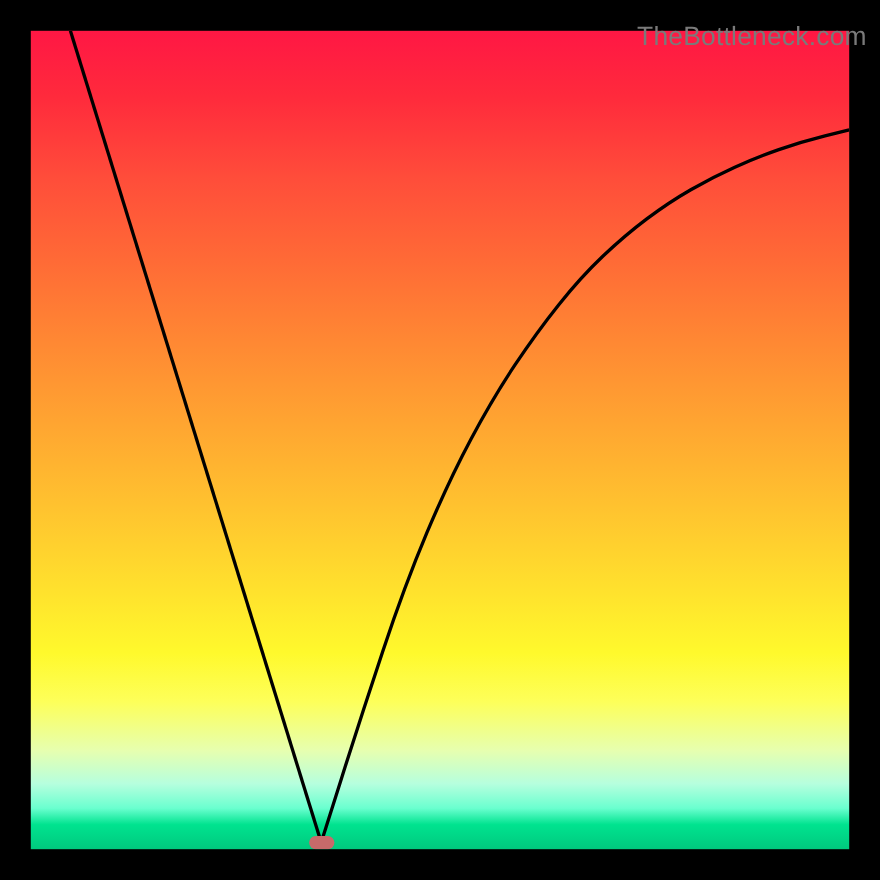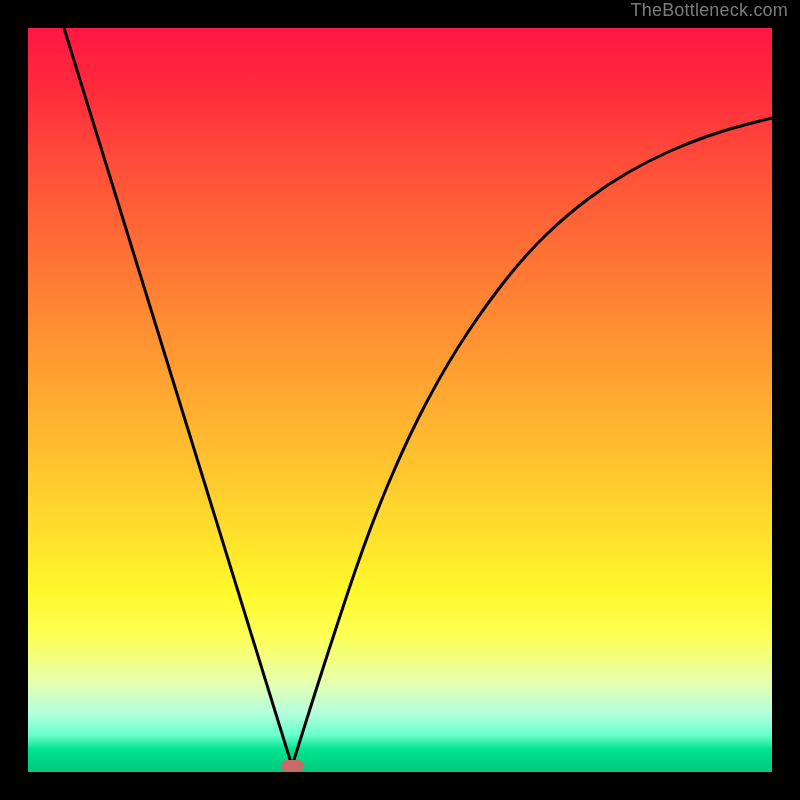--- a/index.html
+++ b/index.html
@@ -36,24 +36,24 @@
       #e6ffb0 88%,
       #b6ffde 92%,
       #6affcf 95%,
       #00e38f 97%,
       #00c97e 100%
     );
     overflow: hidden;
   }
   .watermark {
     position: absolute;
-    top: 0;
+    top: 20px;
     right: 12px;
     color: #7a7a7a;
-    font-size: 18px;
+    font-size: 24px;
     font-weight: 500;
     letter-spacing: 0.2px;
   }
   .marker {
     position: absolute;
     width: 23px;
     height: 12px;
     background: #c76a6a;
     border-radius: 6px / 6px;
   }

